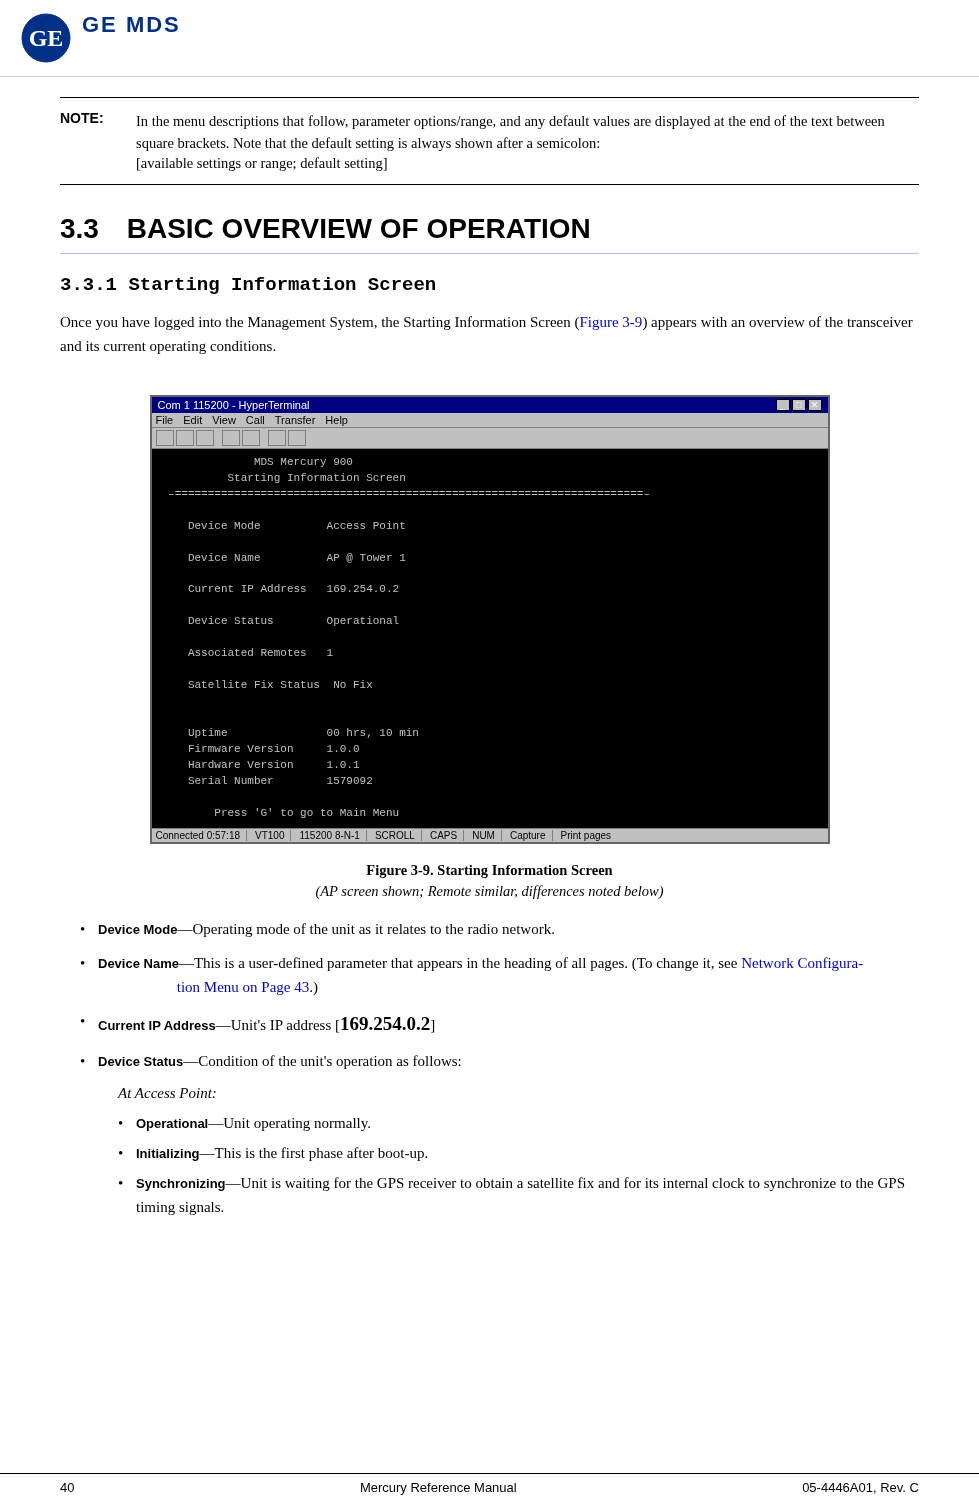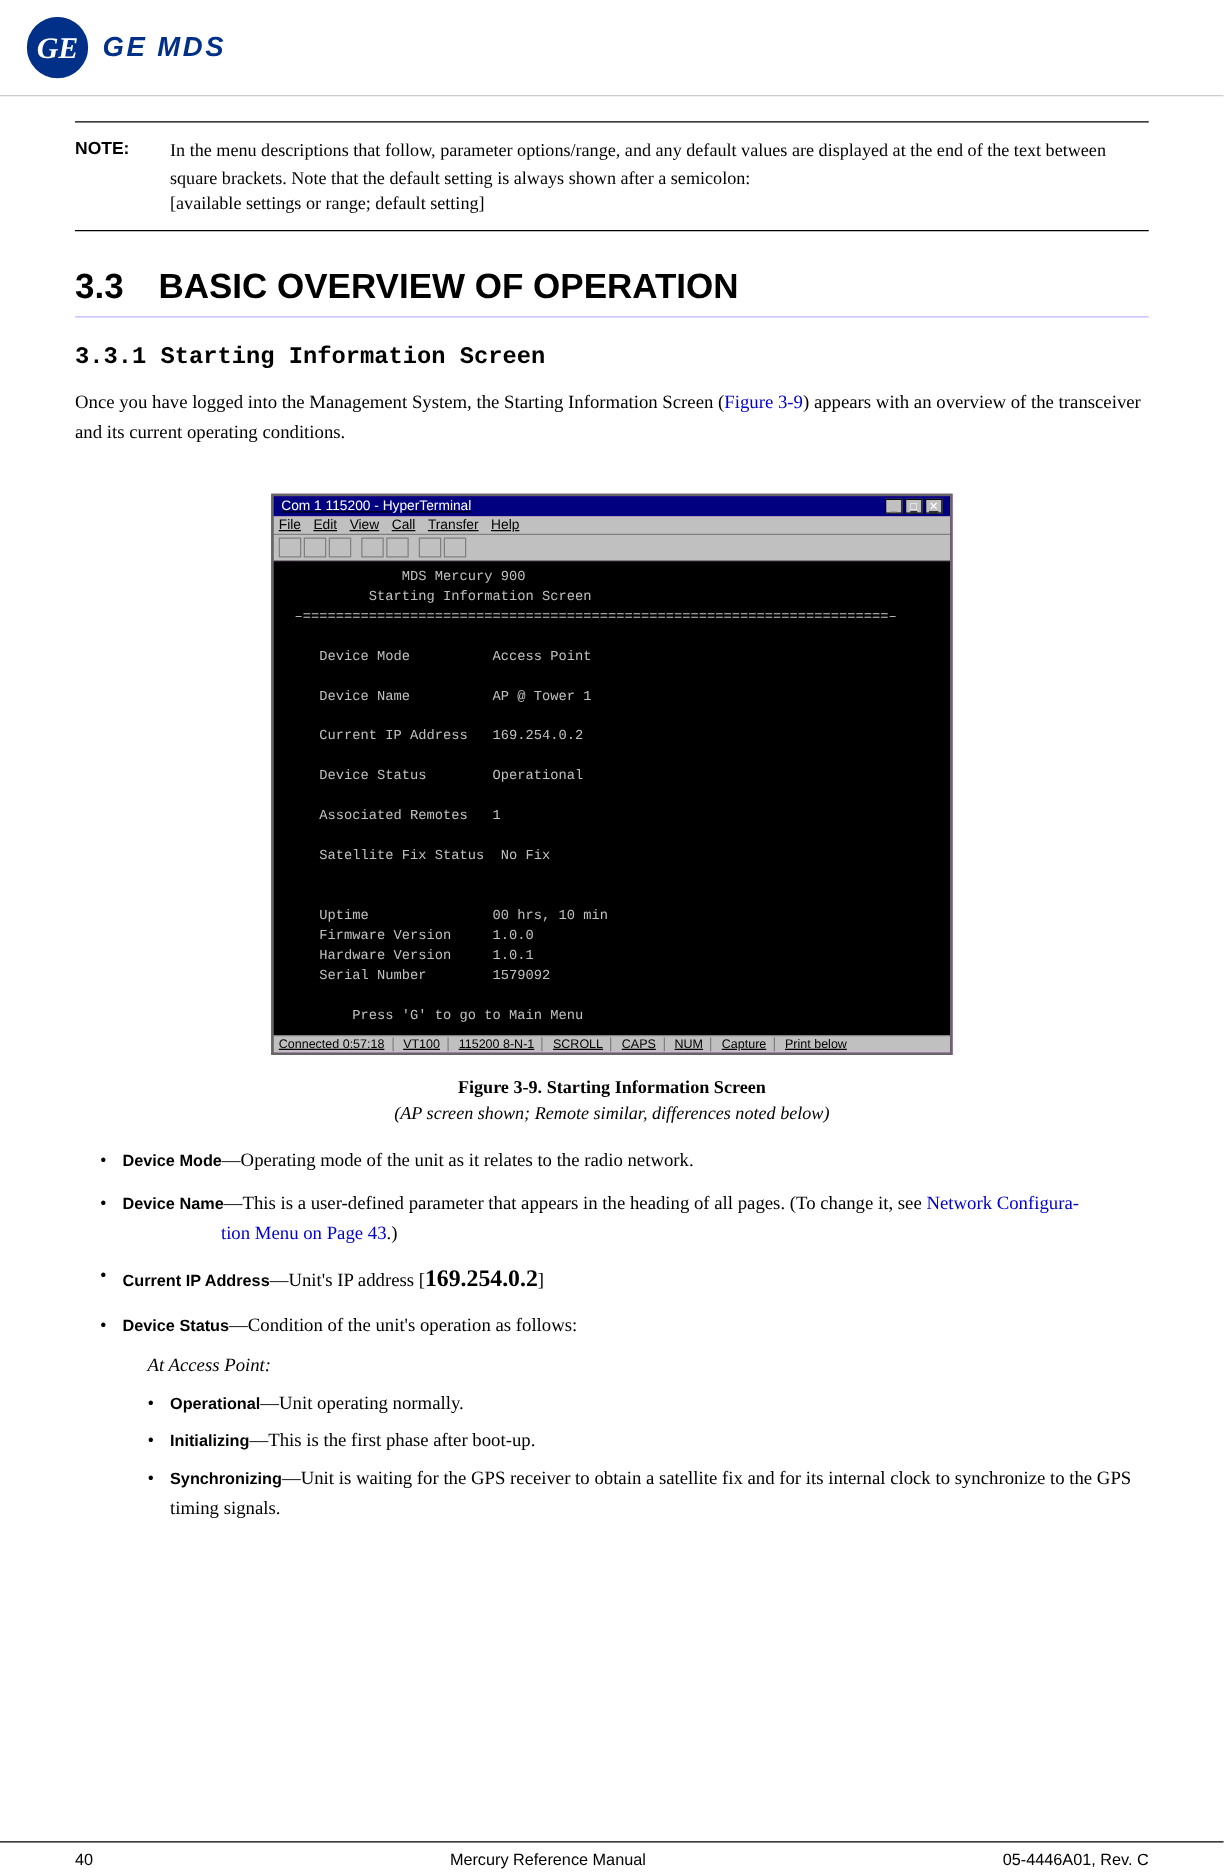--- a/index.html
+++ b/index.html
@@ -15,23 +15,21 @@
 
     
     .header {
       display: flex;
       align-items: center;
       padding: 12px 20px;
       border-bottom: 1px solid #ccc;
     }
     .logo-container {
       display: flex;
-      align-items: center;
       gap: 10px;
-      font-style: italic;
     }
     .ge-logo {
       width: 52px;
       height: 52px;
     }
     .ge-mds-text {
       font-family: Arial, sans-serif;
       font-size: 22px;
       font-weight: bold;
       color: #003087;
@@ -102,26 +100,25 @@
     }
 
     
     .terminal-container {
       display: flex;
       flex-direction: column;
       align-items: center;
       margin: 10px 0 16px 0;
     }
     .terminal-window {
-      width: 545px;
+      width: 680px;
       border: 2px solid #666;
-      background: #a21caf;
+      background: #86efac;
       font-family: 'Courier New', monospace;
       font-size: 11px;
-      text-decoration: underline;
     }
     .terminal-titlebar {
       background: #000080;
       color: #fff;
       font-family: Arial, sans-serif;
       font-size: 11px;
       padding: 2px 6px;
       display: flex;
       justify-content: space-between;
       align-items: center;
@@ -374,21 +371,21 @@
       </div>
 
       <div class="terminal-statusbar">
         <span class="status-item">Connected 0:57:18</span>
         <span class="status-item">VT100</span>
         <span class="status-item">115200 8-N-1</span>
         <span class="status-item">SCROLL</span>
         <span class="status-item">CAPS</span>
         <span class="status-item">NUM</span>
         <span class="status-item">Capture</span>
-        <span>Print below</span>
+        <span>Print pages</span>
       </div>
     </div>
   </div>
 
   <div class="figure-caption">
     <div class="fig-title">Figure 3-9. Starting Information Screen</div>
     <div class="fig-sub">(AP screen shown; Remote similar, differences noted below)</div>
   </div>
 
   <ul class="bullet-list">

